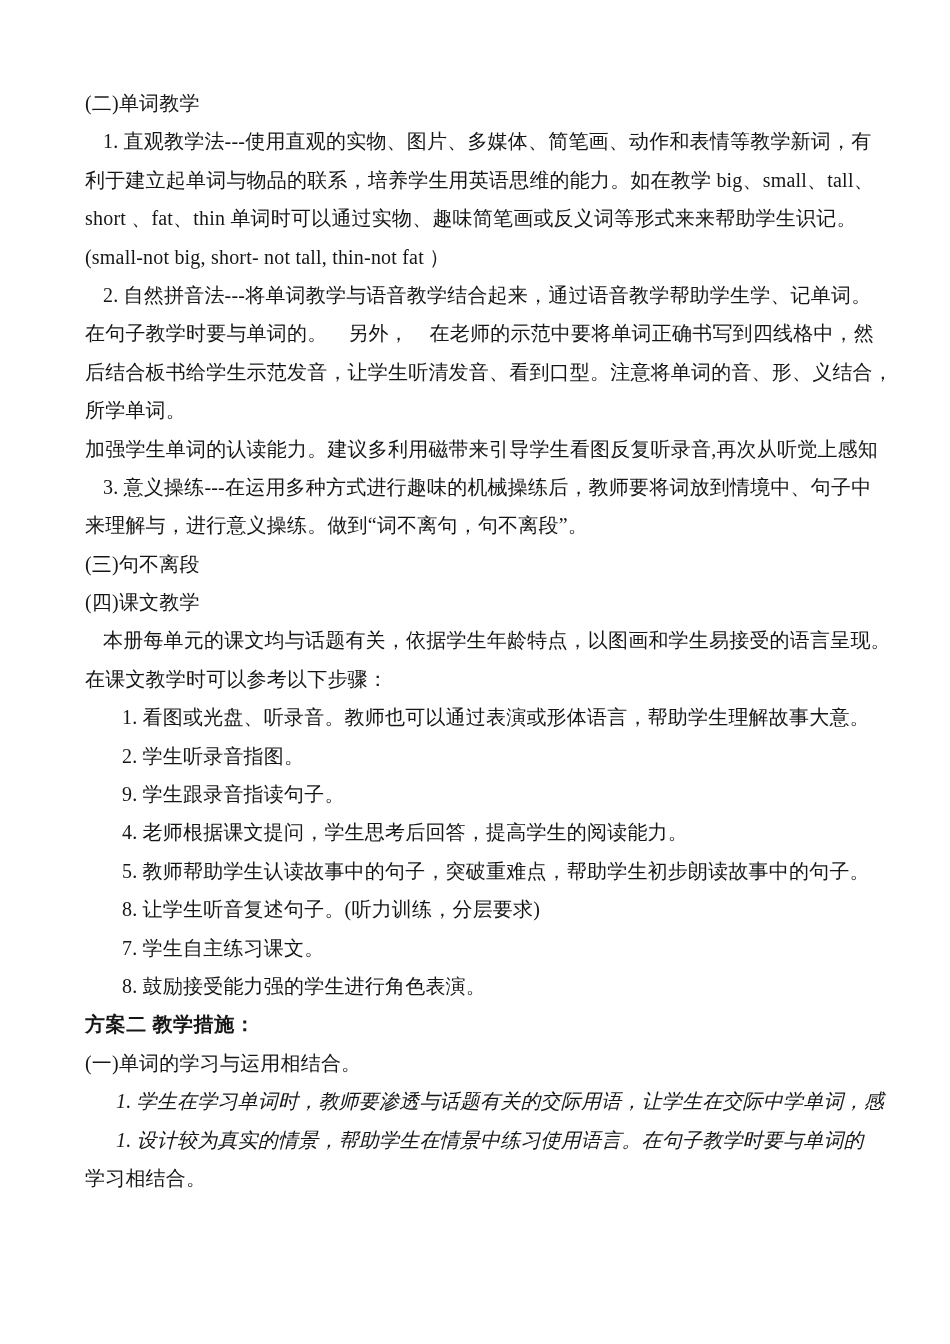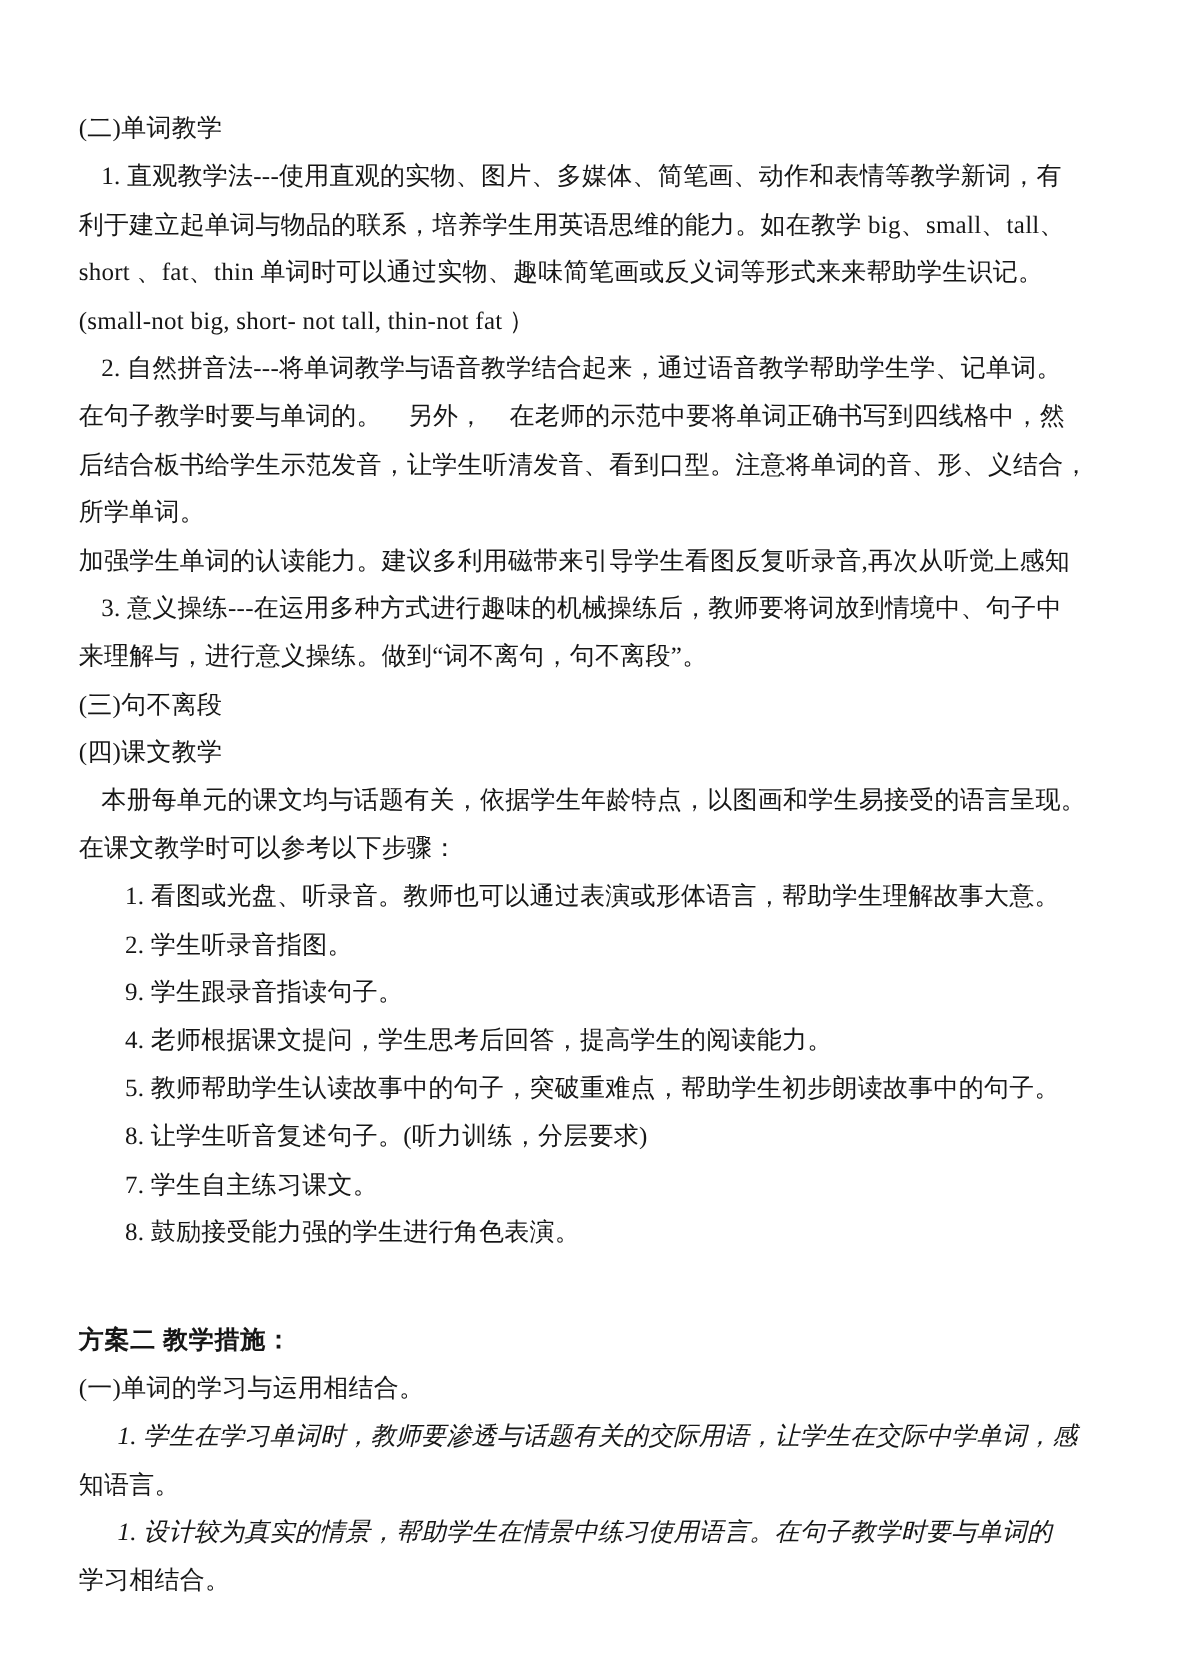--- a/index.html
+++ b/index.html
@@ -2,36 +2,36 @@
 <html><head>
 <meta charset="utf-8">
 <style>
   html, body { margin: 0; padding: 0; background: #ffffff; }
   .page {
     position: relative;
     width: 950px;
     height: 1344px;
     background: #ffffff;
     box-sizing: border-box;
-    padding: 84px 86px 0 63px;
+    padding: 84px 86px 0 85px;
     font-family: "Liberation Serif", "DejaVu Serif", serif;
     overflow: hidden;
   }
   .line {
     font-size: 20px;
     line-height: 38.4px;
     height: 38.4px;
     color: #161616;
     white-space: pre;
     letter-spacing: 0.2px;
   }
   .p1  { text-indent: 18px; }   
   .list{ text-indent: 37px; }   
   .l2  { text-indent: 31px; font-style: italic; }   
-  .bold{ font-weight: 700; letter-spacing: 0.6px; margin-top: 48px; }
+  .bold{ font-weight: 700; letter-spacing: 0.6px; }
 </style>
 </head>
 <body>
 
 <div class="page">
   <div class="line">(二)单词教学</div>
   <div class="line p1">1. 直观教学法---使用直观的实物、图片、多媒体、简笔画、动作和表情等教学新词，有</div>
   <div class="line">利于建立起单词与物品的联系，培养学生用英语思维的能力。如在教学 big、small、tall、</div>
   <div class="line">short 、fat、thin 单词时可以通过实物、趣味简笔画或反义词等形式来来帮助学生识记。</div>
   <div class="line">(small-not big, short- not tall, thin-not fat ）</div>
@@ -50,16 +50,15 @@
   <div class="line list">2. 学生听录音指图。</div>
   <div class="line list">9. 学生跟录音指读句子。</div>
   <div class="line list">4. 老师根据课文提问，学生思考后回答，提高学生的阅读能力。</div>
   <div class="line list">5. 教师帮助学生认读故事中的句子，突破重难点，帮助学生初步朗读故事中的句子。</div>
   <div class="line list">8. 让学生听音复述句子。(听力训练，分层要求)</div>
   <div class="line list">7. 学生自主练习课文。</div>
   <div class="line list">8. 鼓励接受能力强的学生进行角色表演。</div>
   <div class="line bold">方案二 教学措施：</div>
   <div class="line">(一)单词的学习与运用相结合。</div>
   <div class="line l2">1. 学生在学习单词时，教师要渗透与话题有关的交际用语，让学生在交际中学单词，感</div>
-  <div class="line">知语言。</div>
   <div class="line l2">1. 设计较为真实的情景，帮助学生在情景中练习使用语言。在句子教学时要与单词的</div>
   <div class="line">学习相结合。</div>
 </div>
 
 </body></html>

